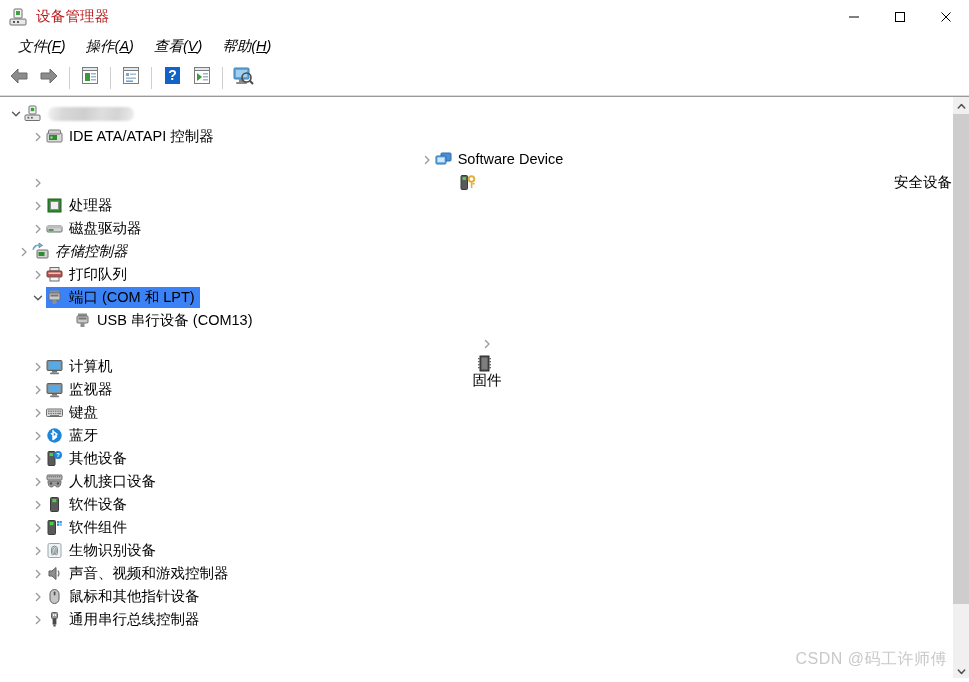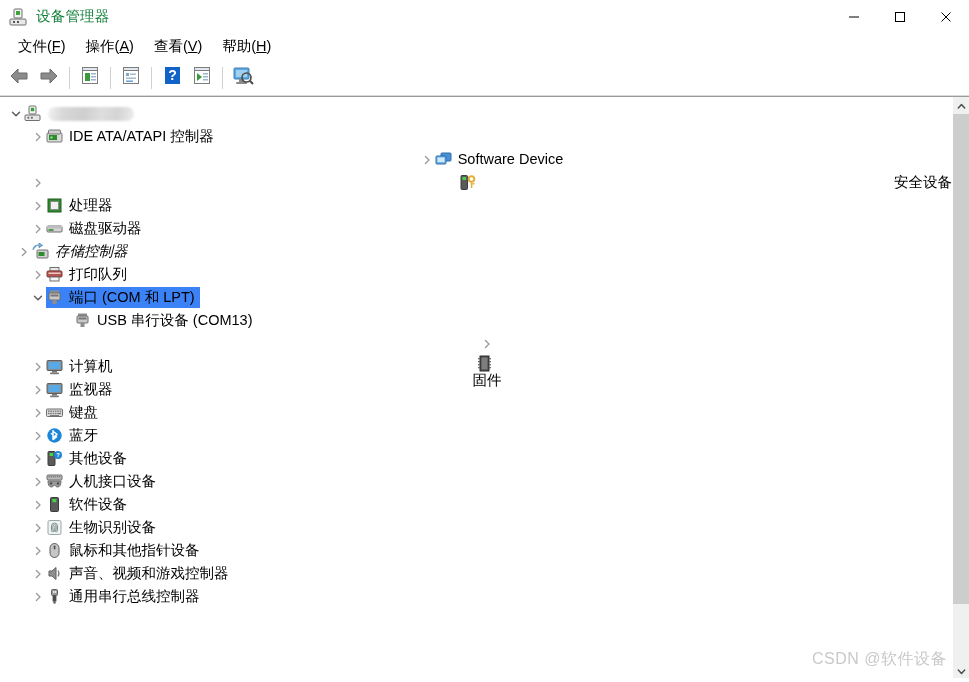--- a/index.html
+++ b/index.html
@@ -21,21 +21,21 @@
   }
   .title-icon {
     margin-left: 9px;
     margin-right: 9px;
     width: 18px; height: 18px;
     position: relative;
     flex: 0 0 auto;
   }
   .title-text {
     font-size: 14.5px;
-    color: #15803d;
+    color: #b91c1c;
     letter-spacing: .2px;
   }
   .wincontrols {
     position: absolute;
     right: 0; top: 0;
     height: 33px;
     display: flex;
   }
   .winbtn {
     width: 46px; height: 33px;
@@ -51,20 +51,21 @@
     display: flex;
     align-items: center;
     padding-left: 8px;
     background: #ffffff;
   }
   .menuitem {
     font-size: 14.5px;
     color: #000;
     padding: 2px 10px;
     white-space: nowrap;
+    font-style: italic;
   }
   .menuitem u { text-decoration: underline; }
 
   
   .toolbar {
     height: 36px;
     background: #ffffff;
     border-bottom: 1px solid #d9d9d9;
     display: flex;
     align-items: center;
@@ -601,20 +602,38 @@
       </span>
       <span class="ricon">
         <svg width="17" height="17" viewBox="0 0 17 17">
           <rect x="4.5" y="1.5" width="8" height="14" rx="1" fill="#5a5a5a" stroke="#3c3c3c" stroke-width="1"></rect>
           <rect x="6.3" y="3" width="4" height="3.2" fill="#46d146"></rect>
         </svg>
       </span>
       <span class="rlabel">软件设备</span>
     </div>
 
+    <div class="row" style="padding-left:30px;">
+      <span class="chev">
+        <svg width="10" height="10" viewBox="0 0 10 10">
+            <path d="M3.4 1.5 L7 5 L3.4 8.5" fill="none" stroke="#9a9a9a" stroke-width="1.3" stroke-linecap="round" stroke-linejoin="round"></path>
+          </svg>
+      </span>
+      <span class="ricon">
+        <svg width="17" height="17" viewBox="0 0 17 17">
+          <rect x="2" y="1.5" width="7.5" height="14" rx="1" fill="#5a5a5a" stroke="#3c3c3c" stroke-width="1"></rect>
+          <rect x="3.8" y="3" width="3.6" height="3.2" fill="#46d146"></rect>
+          <rect x="11" y="2" width="2.2" height="2.2" fill="#3a8fd8"></rect>
+          <rect x="13.6" y="2" width="2.2" height="2.2" fill="#3a8fd8"></rect>
+          <rect x="11" y="4.6" width="2.2" height="2.2" fill="#3a8fd8"></rect>
+          <rect x="13.6" y="4.6" width="2.2" height="2.2" fill="#6fb3e8"></rect>
+        </svg>
+      </span>
+      <span class="rlabel">软件组件</span>
+    </div>
 
     <div class="row" style="padding-left:30px;">
       <span class="chev">
         <svg width="10" height="10" viewBox="0 0 10 10">
             <path d="M3.4 1.5 L7 5 L3.4 8.5" fill="none" stroke="#9a9a9a" stroke-width="1.3" stroke-linecap="round" stroke-linejoin="round"></path>
           </svg>
       </span>
       <span class="ricon">
         <svg width="17" height="17" viewBox="0 0 17 17">
           <rect x="2" y="1.5" width="13" height="14" rx="1.5" fill="#eef2f2" stroke="#9aa8a8" stroke-width="1"></rect>
@@ -629,40 +648,40 @@
     </div>
 
     <div class="row" style="padding-left:30px;">
       <span class="chev">
         <svg width="10" height="10" viewBox="0 0 10 10">
             <path d="M3.4 1.5 L7 5 L3.4 8.5" fill="none" stroke="#9a9a9a" stroke-width="1.3" stroke-linecap="round" stroke-linejoin="round"></path>
           </svg>
       </span>
       <span class="ricon">
         <svg width="17" height="17" viewBox="0 0 17 17">
+          <path d="M3 6 L6 6 L10 2.5 L10 14.5 L6 11 L3 11 Z" fill="#8f8f8f" stroke="#5f5f5f" stroke-width="1" stroke-linejoin="round"></path>
+          <path d="M12 5.5 Q14 8.5 12 11.5" fill="none" stroke="#7a7a7a" stroke-width="1.2"></path>
+        </svg>
+      </span>
+      <span class="rlabel">声音、视频和游戏控制器</span>
+    </div>
+
+    <div class="row" style="padding-left:30px;">
+      <span class="chev">
+        <svg width="10" height="10" viewBox="0 0 10 10">
+            <path d="M3.4 1.5 L7 5 L3.4 8.5" fill="none" stroke="#9a9a9a" stroke-width="1.3" stroke-linecap="round" stroke-linejoin="round"></path>
+          </svg>
+      </span>
+      <span class="ricon">
+        <svg width="17" height="17" viewBox="0 0 17 17">
           <rect x="4" y="1.5" width="9" height="14" rx="4.5" fill="#c6c6c6" stroke="#5f5f5f" stroke-width="1"></rect>
           <rect x="7.8" y="3.5" width="1.6" height="4" rx=".8" fill="#4a4a4a"></rect>
         </svg>
       </span>
       <span class="rlabel">鼠标和其他指针设备</span>
-    </div>
-
-    <div class="row" style="padding-left:30px;">
-      <span class="chev">
-        <svg width="10" height="10" viewBox="0 0 10 10">
-            <path d="M3.4 1.5 L7 5 L3.4 8.5" fill="none" stroke="#9a9a9a" stroke-width="1.3" stroke-linecap="round" stroke-linejoin="round"></path>
-          </svg>
-      </span>
-      <span class="ricon">
-        <svg width="17" height="17" viewBox="0 0 17 17">
-          <path d="M3 6 L6 6 L10 2.5 L10 14.5 L6 11 L3 11 Z" fill="#8f8f8f" stroke="#5f5f5f" stroke-width="1" stroke-linejoin="round"></path>
-          <path d="M12 5.5 Q14 8.5 12 11.5" fill="none" stroke="#7a7a7a" stroke-width="1.2"></path>
-        </svg>
-      </span>
-      <span class="rlabel">声音、视频和游戏控制器</span>
     </div>
 
     <div class="row" style="padding-left:30px;">
       <span class="chev">
         <svg width="10" height="10" viewBox="0 0 10 10">
             <path d="M3.4 1.5 L7 5 L3.4 8.5" fill="none" stroke="#9a9a9a" stroke-width="1.3" stroke-linecap="round" stroke-linejoin="round"></path>
           </svg>
       </span>
       <span class="ricon">
         <svg width="17" height="17" viewBox="0 0 17 17">
@@ -696,14 +715,14 @@
     <div class="sb-thumb"></div>
     <div class="sb-arrow sb-down">
       <span>
         <svg width="9" height="9" viewBox="0 0 9 9">
             <path d="M1.3 3 L4.5 6.4 L7.7 3" fill="none" stroke="#505050" stroke-width="1.5" stroke-linecap="round" stroke-linejoin="round"></path>
           </svg>
       </span>
     </div>
   </div>
 
-  <div class="watermark">CSDN @软件设备</div>
+  <div class="watermark">CSDN @码工许师傅</div>
 </div>
 
 </body></html>

